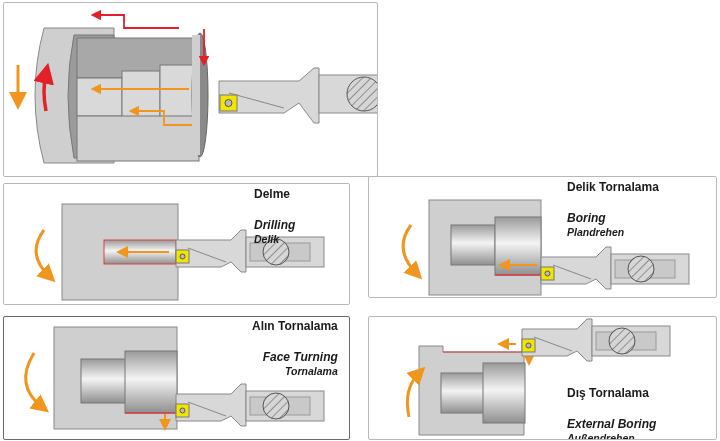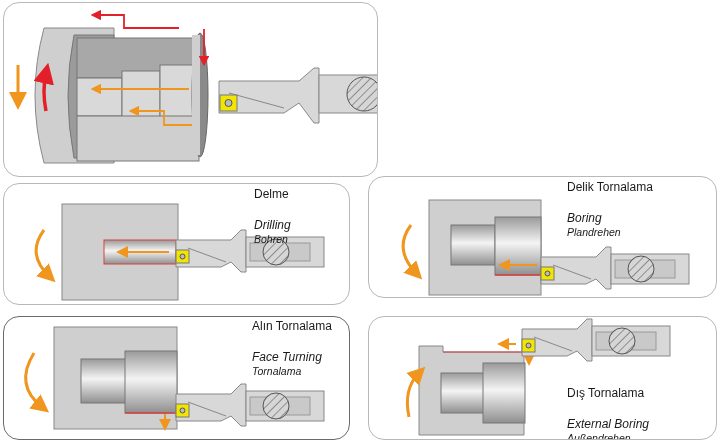--- a/index.html
+++ b/index.html
@@ -1,17 +1,17 @@
 <!DOCTYPE html>
 <html><head>
 <meta charset="utf-8">
 <style>
   html, body { margin:0; padding:0; background:#ffffff; }
   body { width:720px; height:441px; position:relative; overflow:hidden; font-family:"Liberation Sans", sans-serif; }
-  .panel { position:absolute; background:#fff; border:1px solid #b8b8b8; border-radius:16px; box-sizing:border-box; overflow:hidden; }
+  .panel { position:absolute; background:#fff; border:1px solid #b8b8b8; border-radius:2px; box-sizing:border-box; overflow:hidden;font-weight:bold; }
   .panel.selected { border:1.5px solid #6a6a6a; }
   .panel svg { position:absolute; left:0; top:0; }
   .labels { position:absolute; line-height:1.15; color:#1a1a1a; }
   .labels .tr { font-size:12px; }
   .labels .en { font-size:12px; font-style:italic;margin-top:17px; }
   .labels .de { font-size:10.5px; font-style:italic; }
 </style>
 </head>
 <body>
 
@@ -82,21 +82,21 @@
         <rect x="70" y="-3" width="78" height="30" fill="#d8d8d8" stroke="#888"></rect>
         <rect x="74" y="3" width="60" height="18" fill="#c9c9c9" stroke="#999"></rect>
         <circle cx="100" cy="12" r="13" fill="url(#hatch)" stroke="#555"></circle>
         <rect x="0" y="10" width="13" height="13" fill="#f2e600" stroke="#777"></rect>
         <circle cx="6.5" cy="16.5" r="2.5" fill="#bbb" stroke="#555"></circle>
       </g>
     </svg>
   <div class="labels" style="left:250px;top:4px;">
     <div class="tr">Delme</div>
     <div class="en">Drilling</div>
-    <div class="de">Bohren</div>
+    <div class="de">Delik</div>
   </div>
 </div>
 
 <div class="panel" id="p1" style="left:368px;top:176px;width:349px;height:122px;">
     <svg width="347" height="120">
       <rect x="60" y="23" width="112" height="95" fill="#cfcfcf" stroke="#888"></rect>
       <rect x="82" y="48" width="44" height="40" fill="url(#cyl)" stroke="#777"></rect>
       <rect x="126" y="40" width="46" height="58" fill="url(#cyl)" stroke="#777"></rect>
       <line x1="126" y1="98" x2="172" y2="98" stroke="#d84040" stroke-width="1.5"></line>
       <line x1="168" y1="88" x2="135" y2="88" stroke="#f0961e" stroke-width="2" marker-end="url(#ah-or)"></line>
@@ -111,21 +111,21 @@
         <circle cx="6.5" cy="16.5" r="2.5" fill="#bbb" stroke="#555"></circle>
       </g>
     </svg>
   <div class="labels" style="left:198px;top:4px;">
     <div class="tr">Delik Tornalama</div>
     <div class="en">Boring</div>
     <div class="de">Plandrehen</div>
   </div>
 </div>
 
-<div class="panel selected" id="p2" style="left:3px;top:316px;width:347px;height:124px;">
+<div class="panel selected" id="p2" style="left:3px;top:316px;width:347px;height:124px;text-align:right;">
     <svg width="345" height="122">
       <rect x="50" y="10" width="123" height="102" fill="#cfcfcf" stroke="#888"></rect>
       <rect x="77" y="42" width="46" height="44" fill="url(#cyl)" stroke="#777"></rect>
       <rect x="121" y="34" width="52" height="62" fill="url(#cyl)" stroke="#777"></rect>
       <line x1="121" y1="96" x2="171" y2="96" stroke="#d84040" stroke-width="1.5"></line>
       <line x1="161" y1="97" x2="161" y2="108" stroke="#f0961e" stroke-width="2" marker-end="url(#ah-or)"></line>
       <path d="M30,36 Q10,68 38,90" stroke="#f0961e" stroke-width="3" fill="none" marker-end="url(#ah-or)"></path>
       <g transform="translate(172,77)">
         <path d="M0,0 L55,0 L65,-10 L70,-10 L70,32 L65,32 L55,22 L45,27 L0,27 z" fill="#d8d8d8" stroke="#888"></path>
         <path d="M12,8 L50,22" stroke="#888" fill="none"></path>

